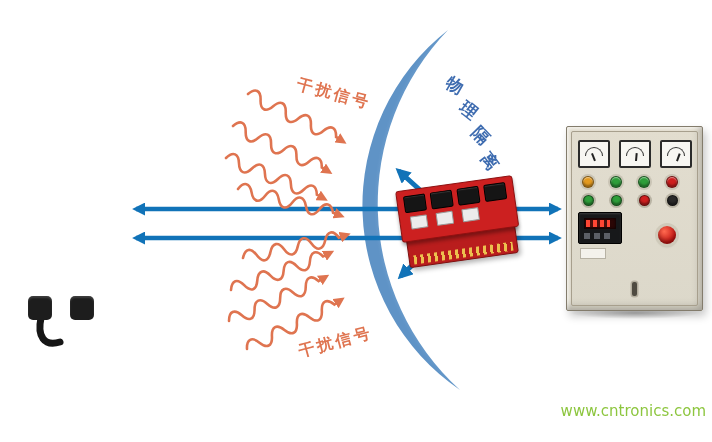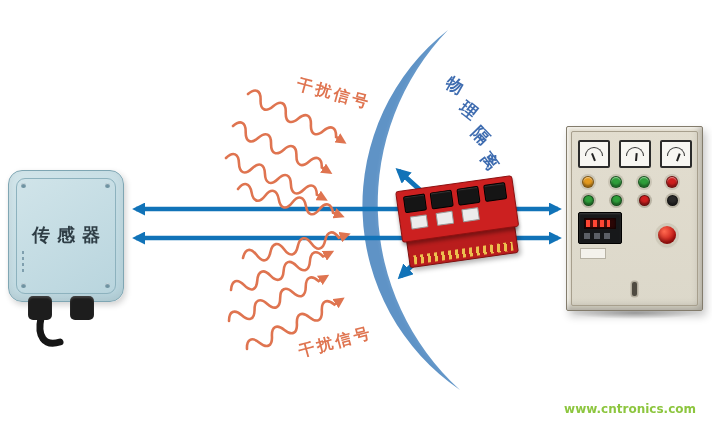--- a/index.html
+++ b/index.html
@@ -92,21 +92,21 @@
 
   
   .isol-char{position:absolute;font-size:17px;font-weight:700;
     color:var(--isolation-text,#3e6cb0);}
   .intf-label{position:absolute;font-size:16px;font-weight:700;letter-spacing:3px;
     color:var(--interference,#df7450);transform-origin:left center;white-space:nowrap;}
   #intfTop{left:297px;top:74px;transform:rotate(15deg);}
   #intfBottom{left:299px;top:342px;transform:rotate(-15deg);}
   #ctrlLabel{left:570px;top:322px;width:126px;text-align:center;font-size:20px;font-weight:700;
     letter-spacing:5px;text-indent:5px;color:#1e1e1e;}
-  #watermark{right:16px;top:402px;font-size:12px;font-weight:700;
+  #watermark{right:6px;top:402px;font-size:15px;font-weight:400;
     color:var(--watermark,#8dc63f);}
 </style>
 </head>
 <body>
 
 <div id="canvas">
 
   <svg id="art" width="712" height="442" viewBox="0 0 712 442">
     <defs>
       <radialGradient id="shieldGrad" gradientUnits="userSpaceOnUse" cx="629" cy="204" r="255">
@@ -151,29 +151,20 @@
       <path transform="translate(243,258) rotate(-12)" d="M0,0c4,-9 10,-9 14,0c4,9 10,9 14,0c4,-9 10,-9 14,0c4,9 10,9 14,0c4,-9 10,-9 14,0c4,9 10,9 14,0c4,-9 10,-9 14,0l8,-1" marker-end="url(#mo)"></path>
       <path transform="translate(231,290) rotate(-20)" d="M0,0c4,-9 10,-9 14,0c4,9 10,9 14,0c4,-9 10,-9 14,0c4,9 10,9 14,0c4,-9 10,-9 14,0c4,9 10,9 14,0c4,-9 10,-9 14,0l8,-1" marker-end="url(#mo)"></path>
       <path transform="translate(229,321) rotate(-24)" d="M0,0c4,-9 10,-9 14,0c4,9 10,9 14,0c4,-9 10,-9 14,0c4,9 10,9 14,0c4,-9 10,-9 14,0c4,9 10,9 14,0c4,-9 10,-9 14,0l8,-1" marker-end="url(#mo)"></path>
       <path transform="translate(247,349) rotate(-27)" d="M0,0c4,-9 10,-9 14,0c4,9 10,9 14,0c4,-9 10,-9 14,0c4,9 10,9 14,0c4,-9 10,-9 14,0c4,9 10,9 14,0c4,-9 10,-9 14,0l8,-1" marker-end="url(#mo)"></path>
     </g>
 
     <path class="cable" d="M41,318 C37,336 44,347 60,342"></path>
   </svg>
 
   <div class="abs" id="sensor">
-    <div class="sensor-body">
-      <div class="sensor-plate"></div>
-      <div class="screw" style="left:12px;top:12px;"></div>
-      <div class="screw" style="left:96px;top:12px;"></div>
-      <div class="screw" style="left:12px;top:112px;"></div>
-      <div class="screw" style="left:96px;top:112px;"></div>
-      <div class="side-mark"></div>
-      <div class="sensor-label">传感器</div>
-    </div>
     <div class="gland" style="left:20px;"></div>
     <div class="gland" style="left:62px;"></div>
   </div>
 
   <div class="abs" id="module">
     <div class="board-lower">
       <div class="pins"></div>
     </div>
     <div class="board-upper">
       <div class="chip-row">

